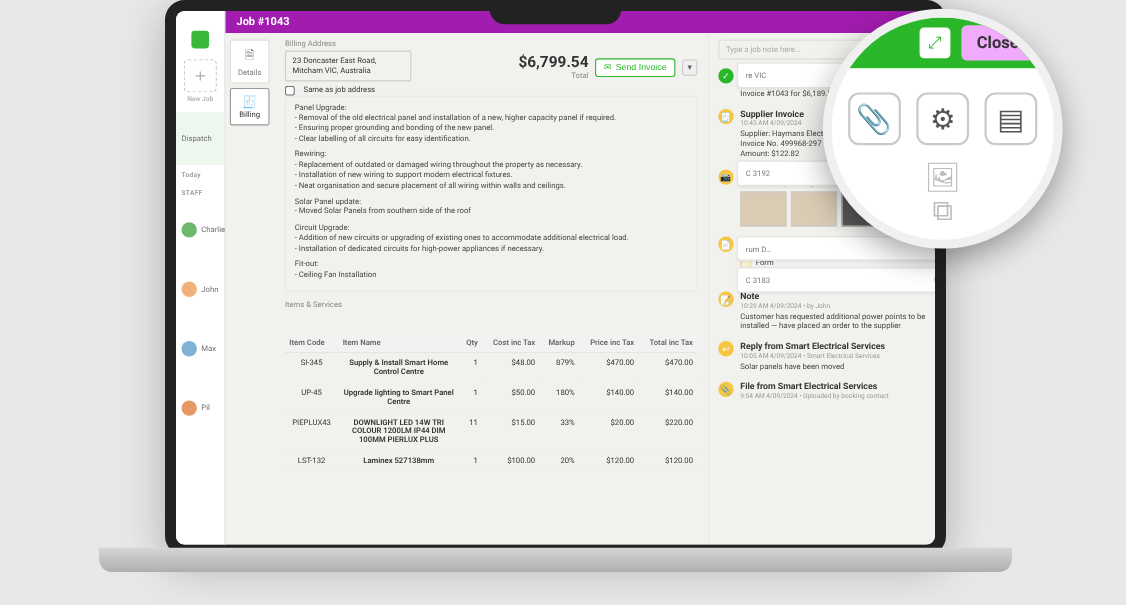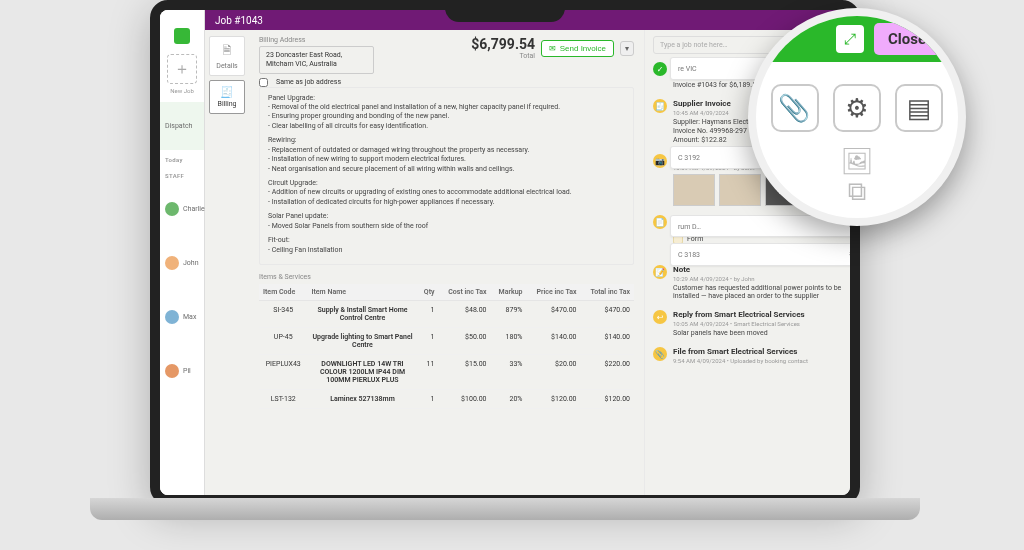--- a/index.html
+++ b/index.html
@@ -20,46 +20,46 @@
   .nav .row { width:100%; padding:20px 5px; display:flex; align-items:center; gap:4px; cursor:pointer; }
   .nav .row.sel { background:#eef7ee; }
   .avatar { width:14px; height:14px; border-radius:50%; background:#d7d7d7; display:inline-block; flex-shrink:0; }
   .avatar.g { background:#6db86d; }
   .avatar.o { background:#f0b27a; }
   .avatar.b { background:#7fb3d5; }
   .avatar.r { background:#e59866; }
 
   
   .main { flex:1; display:flex; flex-direction:column; min-width:0; }
-  .header { background:#701a75; color:#fff; height:20px; display:flex; align-items:center; padding:0 10px; font-weight:400; font-size:10px; }
+  .header { background:#a21caf; color:#fff; height:20px; display:flex; align-items:center; padding:0 10px; font-weight:700; font-size:10px; }
   .content { flex:1; display:flex; min-height:0; }
 
   
   .jobtabs { width:44px; display:flex; flex-direction:column; align-items:center; padding-top:6px; gap:4px; }
   .jobtab { width:36px; padding:5px 2px; text-align:center; font-size:7px; color:#777; border:1px solid #ddd; border-radius:2px; background:#fff; cursor:pointer; }
   .jobtab .ic { font-size:11px; display:block; margin-bottom:1px; }
   .jobtab.on { border-color:#999; color:#333; }
 
   .jobbody { flex:1; display:flex; flex-direction:column; padding:6px 10px 0; min-width:0; }
-  .billingrow { display:flex; align-items:flex-start; gap:14px; }
+  .billingrow { display:flex; align-items:center; gap:14px; }
   .billingrow .addr { border:1px solid #ccc; padding:4px 6px; font-size:7px; line-height:1.25; width:115px; border-radius:2px; }
   .billingrow .lbl { font-size:7px; color:#888; margin-bottom:2px; }
   .billingrow .same { font-size:7px; margin-top:4px; display:flex; align-items:center; gap:8px; }
   .totals { margin-left:auto; display:flex; align-items:center; gap:6px; }
   .totals .amt { font-size:14px; font-weight:700; }
   .totals .tot { font-size:7px; color:#888; text-align:right; }
   .sendbtn { border:1px solid #2ab82a; color:#2ab82a; background:#fff; padding:3px 7px; font-size:8px; border-radius:3px; display:flex; align-items:center; gap:4px; cursor:pointer; }
   .caret { border:1px solid #ccc; padding:2px 4px; font-size:8px; border-radius:3px; color:#666; cursor:pointer; }
 
   .sectionlbl { font-size:7px; color:#888; margin:8px 0 3px; }
   .desc { border:1px solid #e8e8e8; border-radius:2px; padding:6px 8px; font-size:7px; line-height:1.35; color:#444; height:178px; overflow:hidden; }
   .desc p { margin-bottom:5px; }
 
   .items-hdr { font-size:7px; color:#888; margin:8px 0 3px; }
-  table.items { width:100%; border-collapse:collapse; font-size:7px; }
+  table.items { width:100%; border-collapse:collapse; font-size:7px;margin-top:20px; }
   table.items th { background:#f2f2f2; color:#666; font-weight:600; text-align:left; padding:4px 4px; border-bottom:1px solid #e5e5e5;}
   table.items th.num, table.items td.num { text-align:right; }
   table.items td { padding:5px 4px; border-bottom:1px solid #f0f0f0; vertical-align:top;text-align:center; }
   table.items td.name { font-weight:600; width:110px; }
 
   
   .feed { width:206px; border-left:1px solid #e9e9e9; display:flex; flex-direction:column; padding:6px 8px; min-width:0; }
   .noteinput { border:1px solid #ddd; border-radius:3px; padding:4px 6px; font-size:7px; color:#aaa; margin-bottom:8px; }
   .feeditem { display:flex; gap:6px; margin-bottom:9px; }
   .feeditem .badge { width:14px; height:14px; border-radius:50%; background:#f6c643; display:flex; align-items:center; justify-content:center; font-size:8px; color:#fff; flex-shrink:0; }
@@ -159,22 +159,22 @@
                   <span>✉</span>
                   <span>Send Invoice</span>
                 </button>
               <button class="caret">▾</button>
             </div>
           </div>
 
           <div class="desc">
             <p><span>Panel Upgrade:</span><br><span>- Removal of the old electrical panel and installation of a new, higher capacity panel if required.</span><br><span>- Ensuring proper grounding and bonding of the new panel.</span><br><span>- Clear labelling of all circuits for easy identification.</span></p>
             <p><span>Rewiring:</span><br><span>- Replacement of outdated or damaged wiring throughout the property as necessary.</span><br><span>- Installation of new wiring to support modern electrical fixtures.</span><br><span>- Neat organisation and secure placement of all wiring within walls and ceilings.</span></p>
+            <p><span>Solar Panel update:</span><br><span>- Moved Solar Panels from southern side of the roof</span></p>
             <p><span>Circuit Upgrade:</span><br><span>- Addition of new circuits or upgrading of existing ones to accommodate additional electrical load.</span><br><span>- Installation of dedicated circuits for high-power appliances if necessary.</span></p>
-            <p><span>Solar Panel update:</span><br><span>- Moved Solar Panels from southern side of the roof</span></p>
             <p><span>Fit-out:</span><br><span>- Ceiling Fan Installation</span><br><br></p>
           </div>
 
           <div class="items-hdr">Items &amp; Services</div>
           <table class="items">
             <thead>
                 <tr>
               <th>Item Code</th>
               <th>Item Name</th>
               <th class="num">Qty</th>

